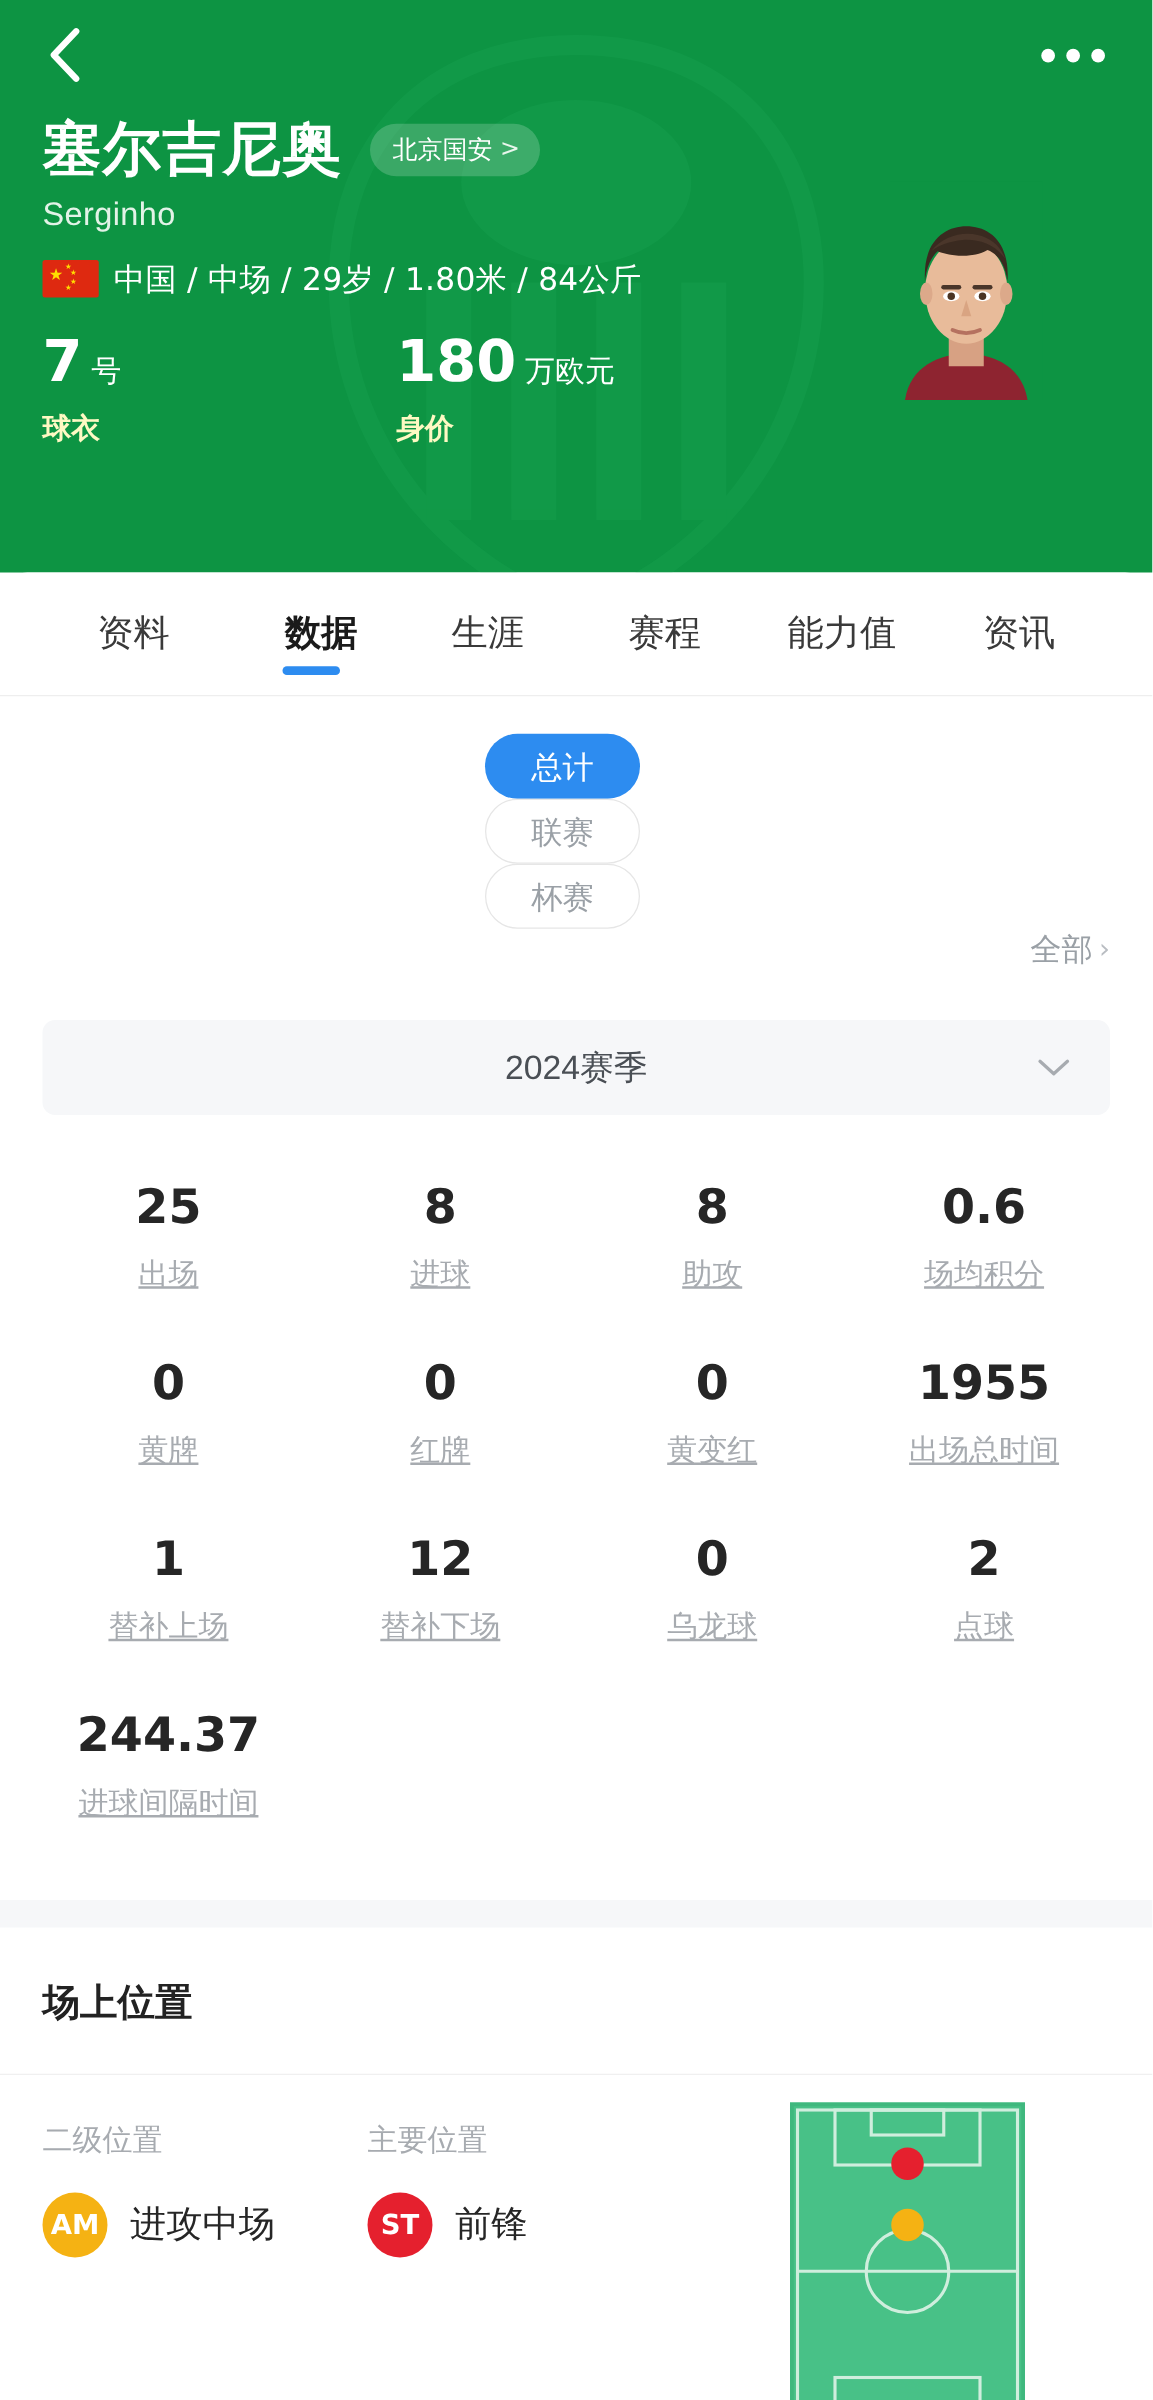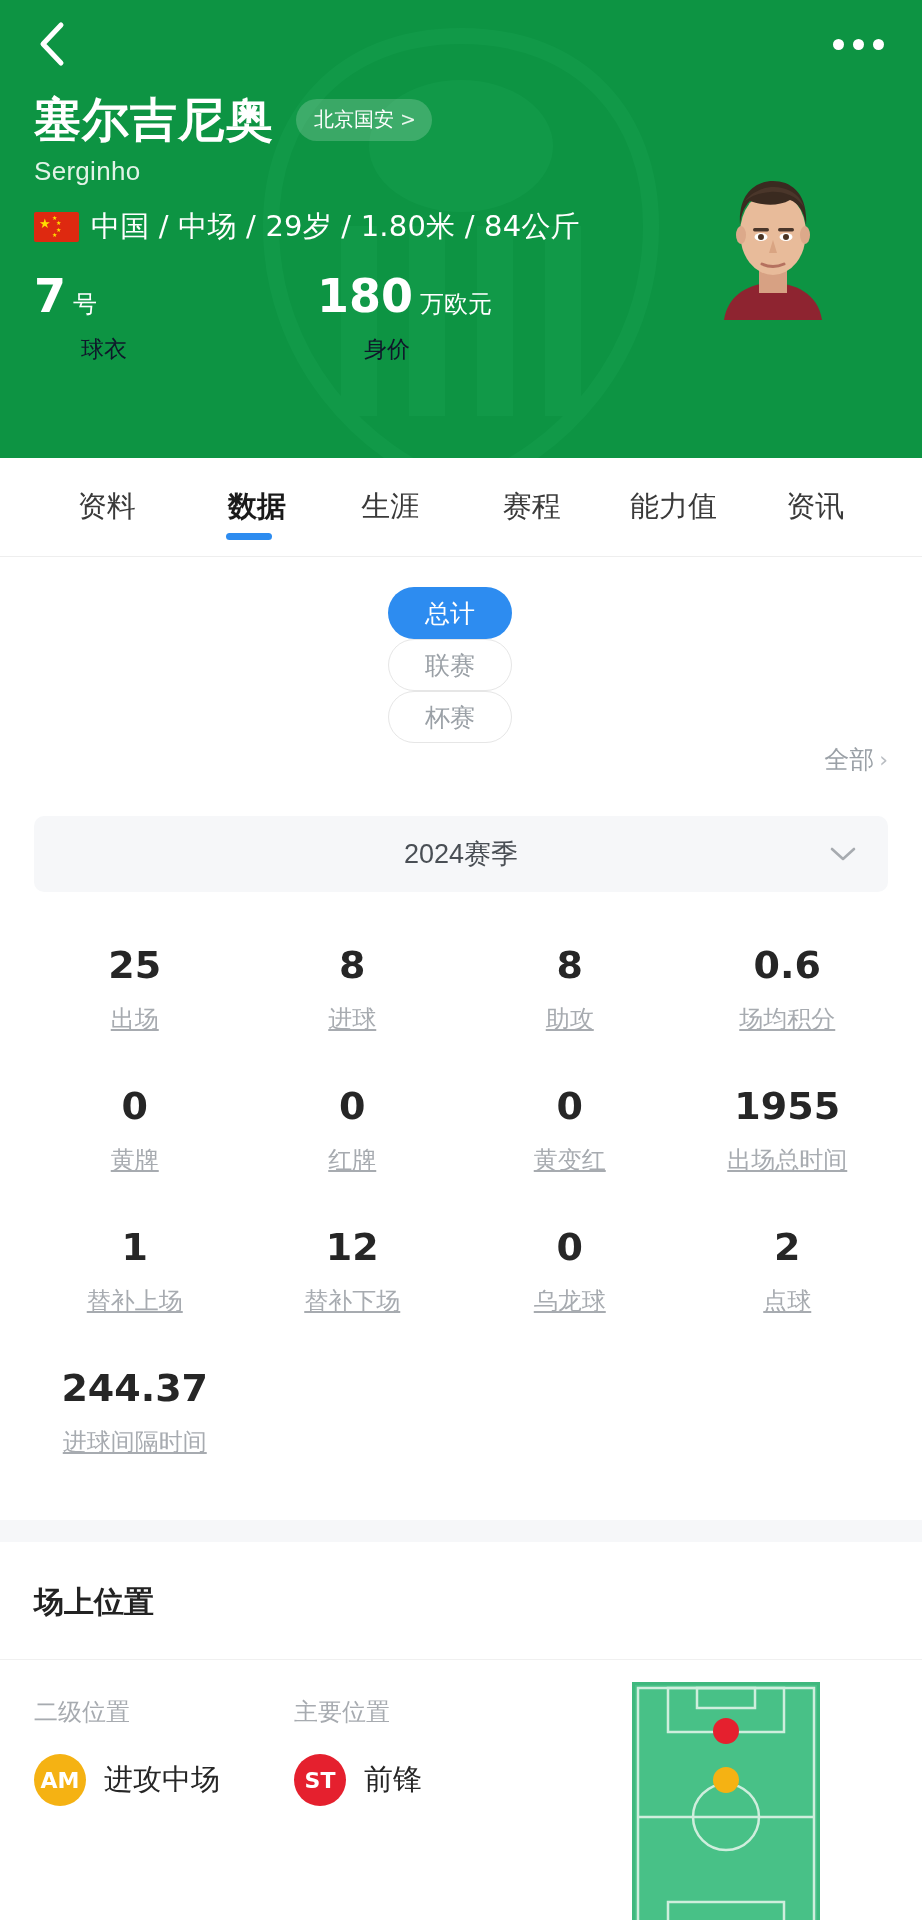--- a/index.html
+++ b/index.html
@@ -89,41 +89,40 @@
   .flag .star-big {
     position:absolute; left:5px; top:5px;
     color:#ffde00; font-size:13px; line-height:13px;
   }
   .flag .s { position:absolute; color:#ffde00; font-size:6px; line-height:6px; }
   .flag .s1 { left:18px; top:3px; }
   .flag .s2 { left:22px; top:8px; }
   .flag .s3 { left:22px; top:15px; }
   .flag .s4 { left:18px; top:20px; }
   .meta-text {
-    font-size:29px; color:#ffffff; font-weight:400; letter-spacing:.2px;
+    font-size:25px; color:#ffffff; font-weight:400; letter-spacing:.2px;
     font-family:"DejaVu Sans","Liberation Sans",sans-serif;
   }
 
   .kv-row { margin-top:26px; display:flex; }
   .kv { }
   .kv.shirt { width:283px; }
   .kv-value { display:flex; align-items:baseline; gap:7px; }
   .kv-num {
     font-size:46px; font-weight:700; color:#fff; line-height:1;
     font-family:"DejaVu Sans","Liberation Sans",sans-serif;
   }
   .kv-unit {
     font-size:24px; color:#fff; font-weight:400;
     font-family:"DejaVu Sans","Liberation Sans",sans-serif;
   }
   .kv-label {
     margin-top:14px;
-    font-size:23px; color:#0f172a; font-weight:400;
-    font-family:"DejaVu Sans","Liberation Sans",sans-serif;
-    margin-left:47px;
+    font-size:23px; color:#fef9c3; font-weight:700;
+    font-family:"DejaVu Sans","Liberation Sans",sans-serif;
   }
 
   .player-photo {
     position:absolute;
     right:88px; top:145px;
     width:122px; height:175px;
   }
 
   
   .sheet {

